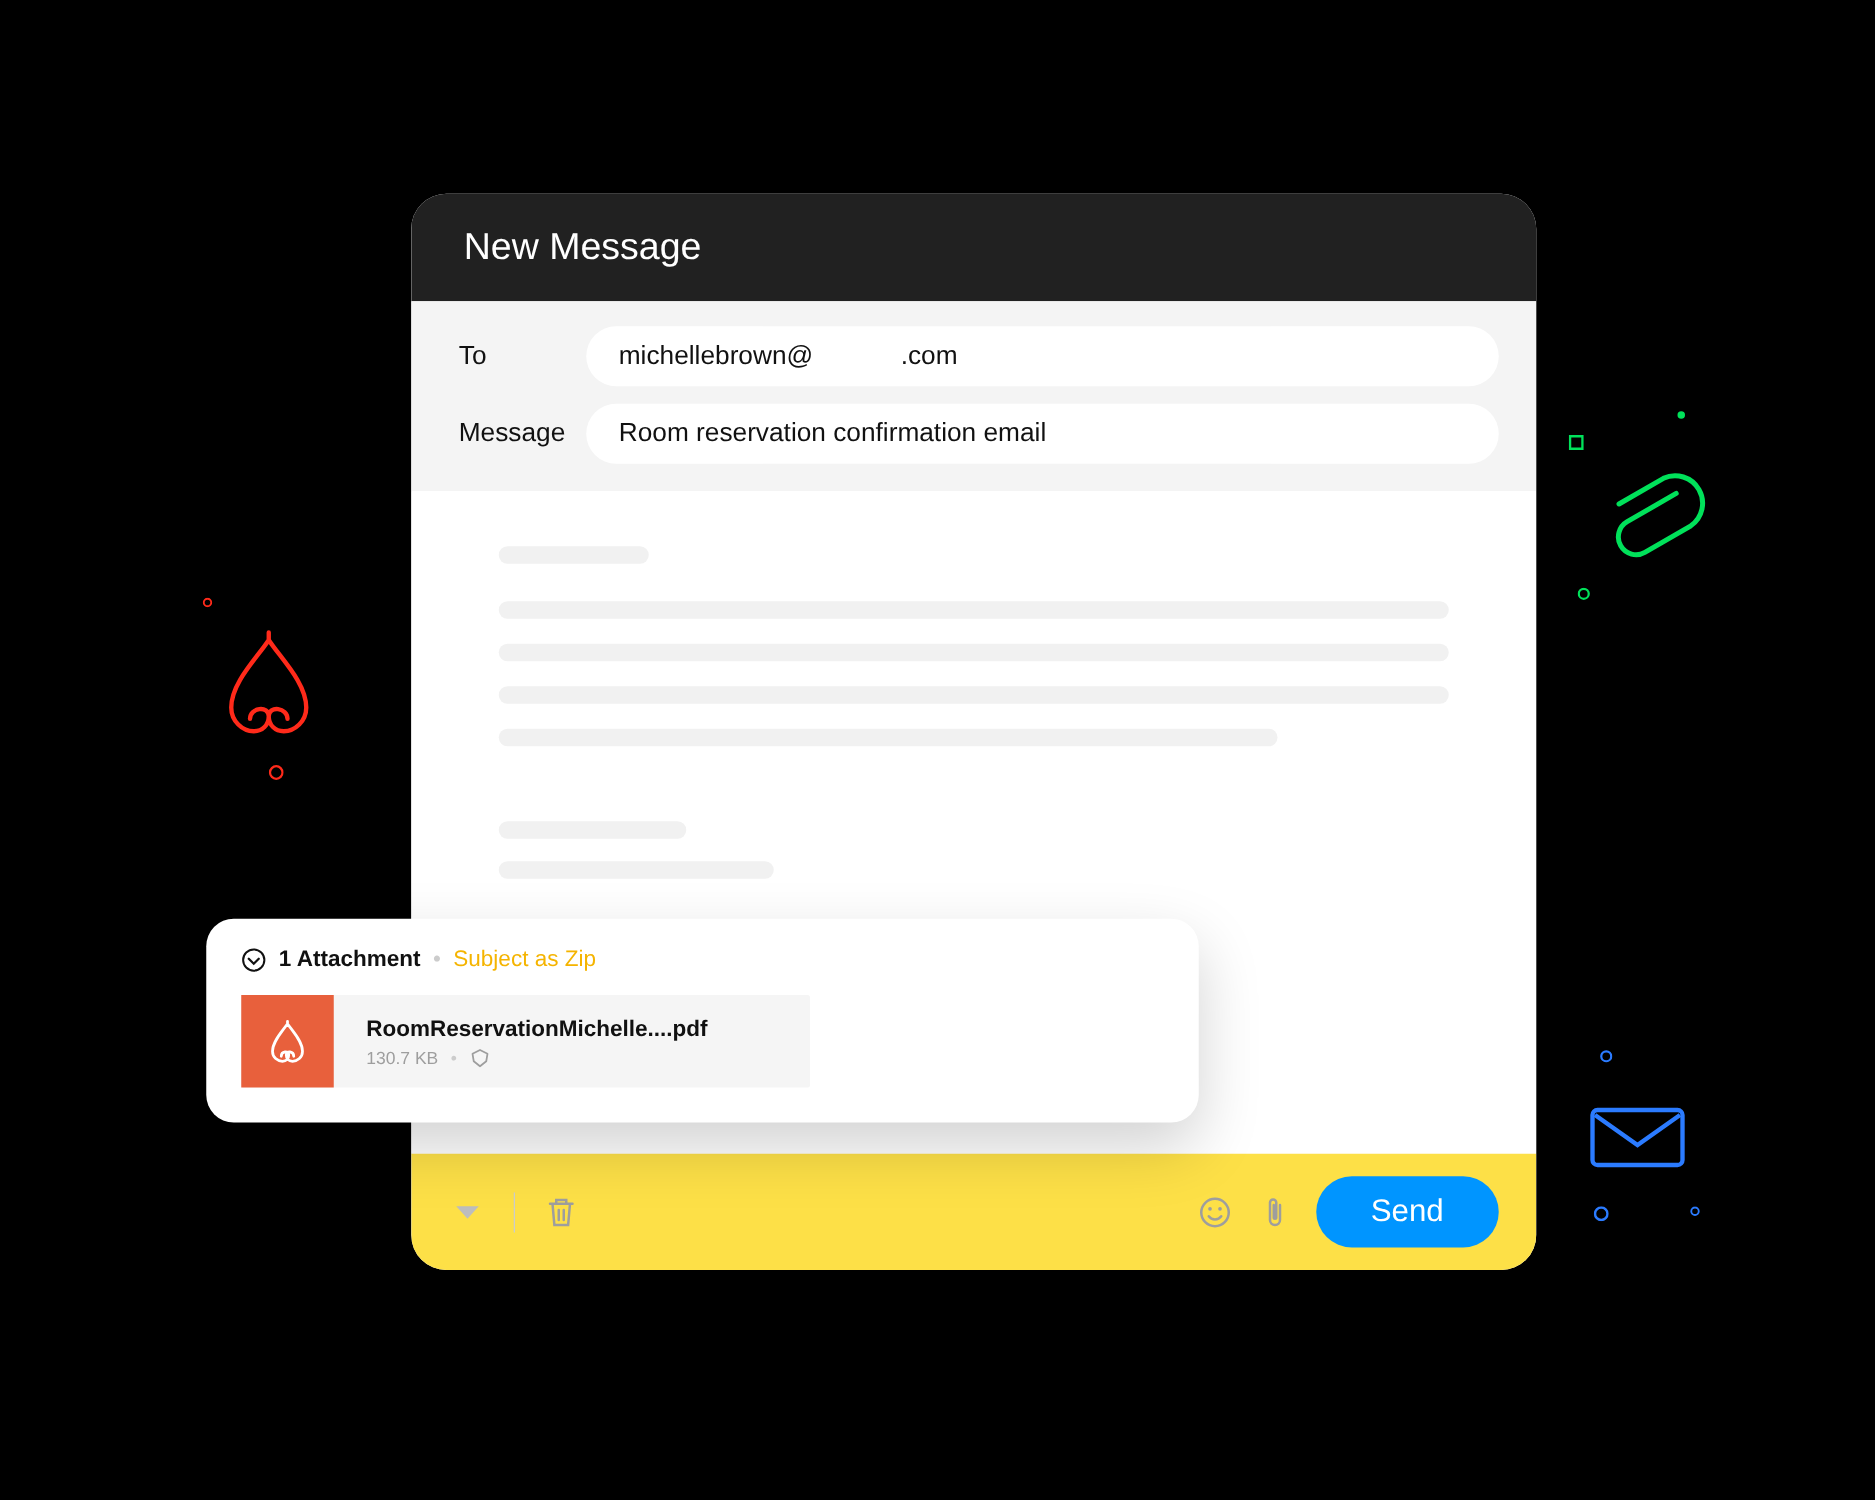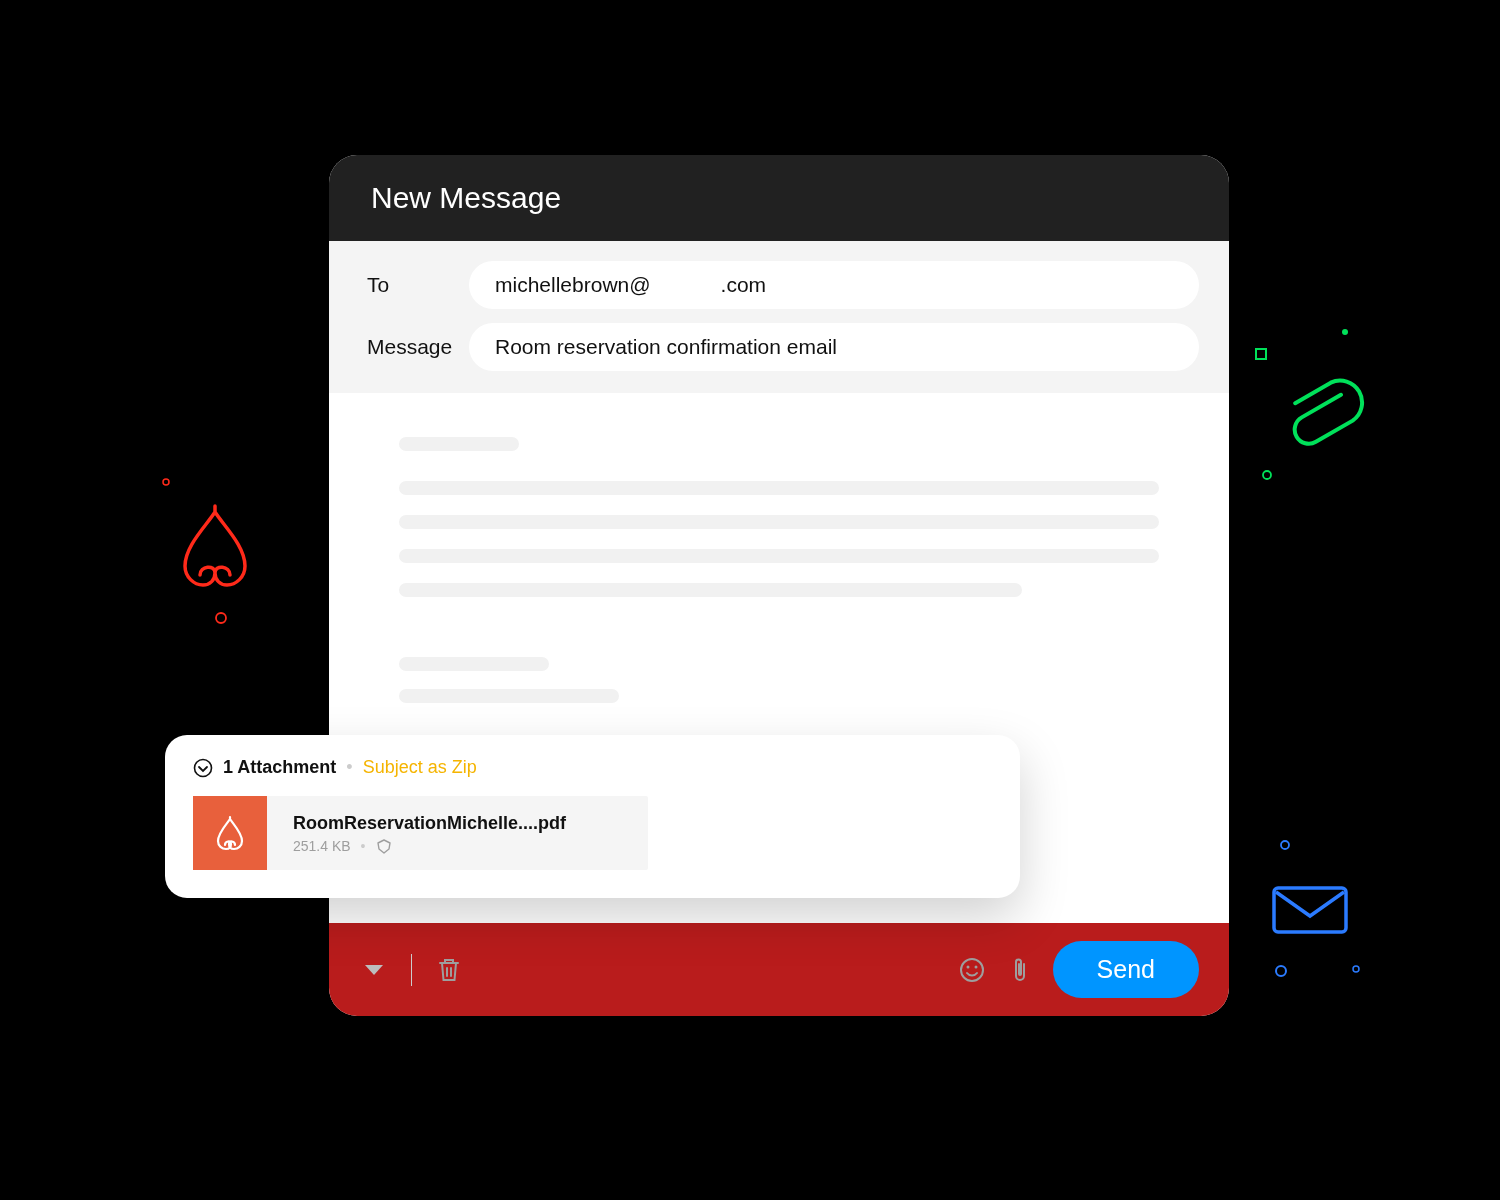--- a/index.html
+++ b/index.html
@@ -63,21 +63,21 @@
     border-radius: 999px;
     height: 14px;
     margin-bottom: 20px;
   }
   .sk-short1 { width: 120px; margin-bottom: 30px; }
   .sk-full { width: 100%; }
   .sk-85 { width: 82%; margin-bottom: 60px; }
   .sk-med { width: 150px; margin-bottom: 18px; }
   .sk-med2 { width: 220px; }
   .toolbar {
-    background: #b91c1c;
+    background: #fde047;
     display: flex;
     align-items: center;
     padding: 18px 30px;
     gap: 18px;
     justify-content: center;
   }
   .toolbar-left {
     display: flex;
     align-items: center;
     gap: 14px;
@@ -110,21 +110,21 @@
     border-radius: 999px;
     padding: 14px 44px;
     font-size: 25px;
     font-weight: 500;
     cursor: pointer;
   }
   .attachment-panel {
     position: absolute;
     left: 165px;
     top: 735px;
-    width: 855px;
+    width: 794px;
     background: #fff;
     border-radius: 22px;
     box-shadow: 0 20px 50px rgba(0,0,0,0.18);
     padding: 22px 28px 28px 28px;
     z-index: 10;
   }
   .att-header {
     display: flex;
     align-items: center;
     gap: 10px;
@@ -245,21 +245,21 @@
   </div>
   <div class="att-item">
     <div class="att-thumb">
       <svg width="40" height="40" viewBox="0 0 40 40">
         <path d="M20 6c-4 6-12 14-12 22 0 5 4 8 8 8 3 0 5-2 5-5 0-4-6-3-6 1M20 6c4 6 12 14 12 22 0 5-4 8-8 8-3 0-5-2-5-5 0-4 6-3 6 1M20 6v-2" stroke="#fff" stroke-width="2.2" fill="none" stroke-linecap="round"></path>
       </svg>
     </div>
     <div class="att-info">
       <div class="att-name">RoomReservationMichelle....pdf</div>
       <div class="att-meta">
-        <span>251.4 KB</span>
+        <span>130.7 KB</span>
         <span style="color:#ccc">•</span>
         <svg width="16" height="16" viewBox="0 0 16 16">
           <path d="M2 5l6-3 6 3-1 6-5 4-5-4z" stroke="#9e9e9e" stroke-width="1.4" fill="none" stroke-linejoin="round"></path>
         </svg>
       </div>
     </div>
   </div>
 </div>
 
 <div class="deco" style="left:170px; top:500px;">

